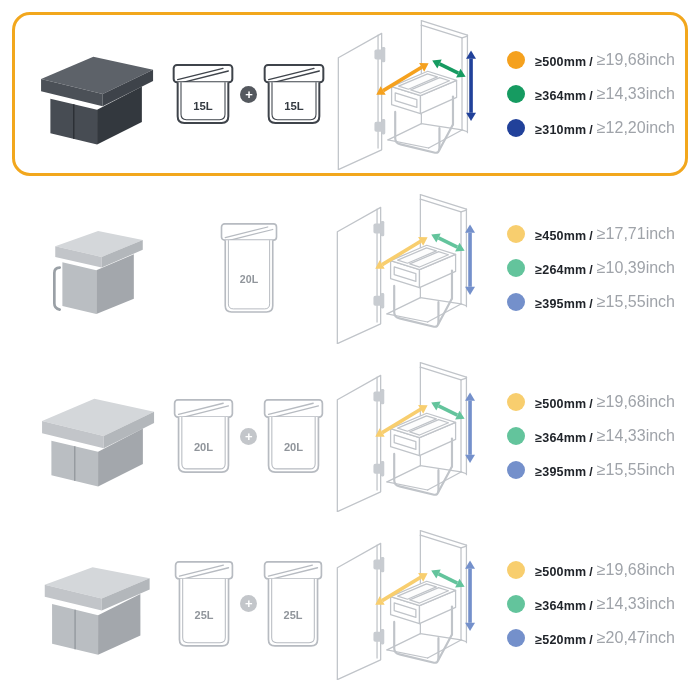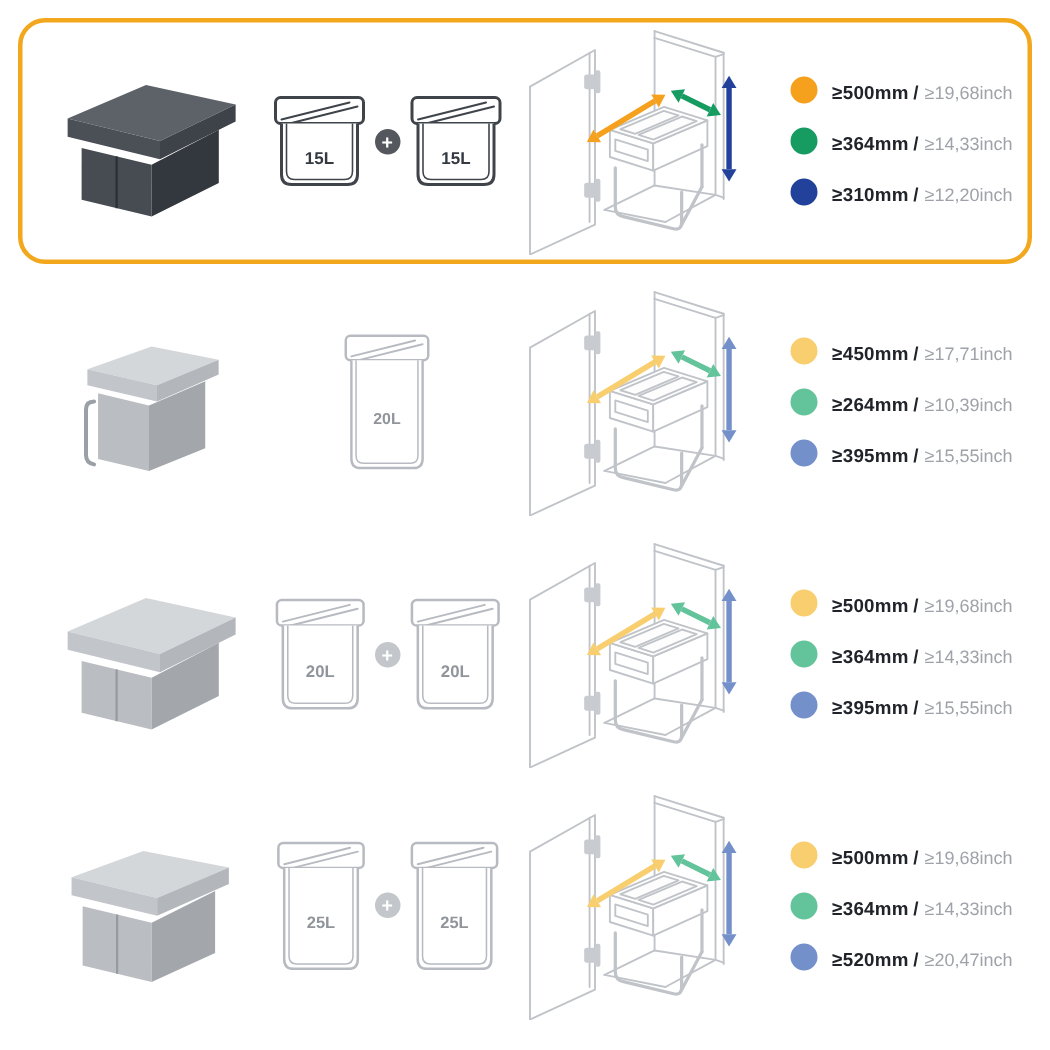--- a/index.html
+++ b/index.html
@@ -12,21 +12,21 @@
   .row.highlighted{height:164px;}
   .row + .row{margin-top:16px;}
   .photo-cell{width:158px;display:flex;justify-content:center;align-items:center;}
   .buckets-cell{width:162px;display:flex;justify-content:center;align-items:center;}
   .cabinet-cell{width:182px;display:flex;justify-content:center;align-items:center;}
   .legend-cell{flex:1;padding-left:12px;display:flex;flex-direction:column;justify-content:center;}
   .legend-item{display:flex;align-items:flex-end;margin:8px 0;}
   .dot{width:18px;height:18px;border-radius:50%;flex:0 0 18px;margin-right:10px;}
   .mm{font-weight:bold;font-size:12.5px;color:#20242a;letter-spacing:.2px;white-space:nowrap;}
   .sep{font-weight:bold;font-size:12.5px;color:#20242a;margin:0 4px 0 3px;}
-  .inch{font-size:12px;color:#9fa3a9;white-space:nowrap;}
+  .inch{font-size:16px;color:#9fa3a9;white-space:nowrap;}
   .plus{width:17px;height:17px;border-radius:50%;margin:0 5px;flex:0 0 17px;
         display:flex;align-items:center;justify-content:center;
         color:#fff;font-size:13px;font-weight:bold;line-height:1;}
   .plus.dark{background:#54585e;}
   .plus.light{background:#c3c6ca;}
   .bucket{display:flex;align-items:flex-start;}
   svg{display:block;}
 </style>
 </head>
 <body>

